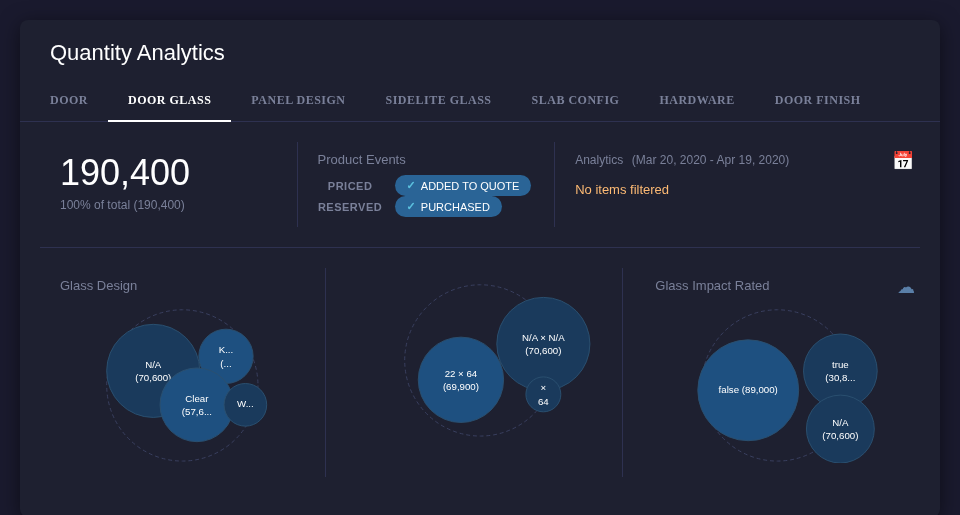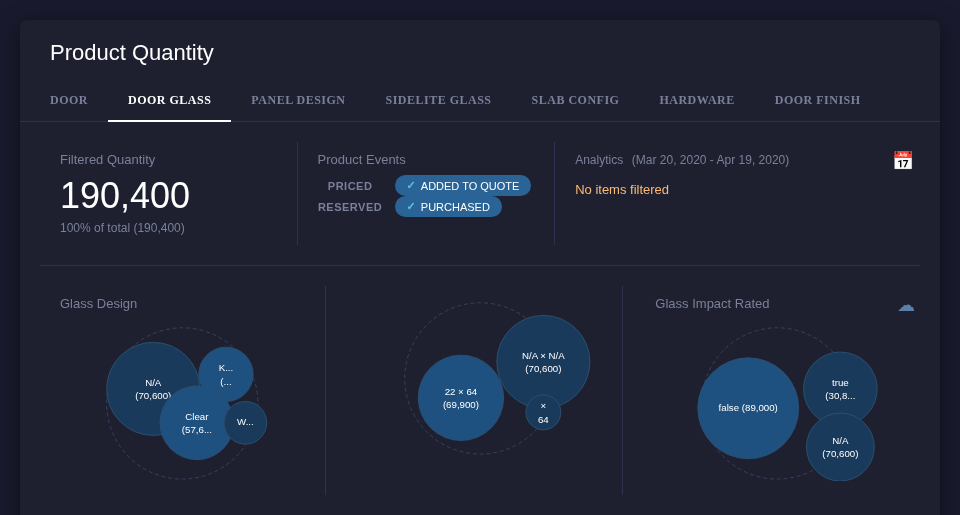--- a/index.html
+++ b/index.html
@@ -176,38 +176,37 @@
       stroke: #3a4060;
       stroke-width: 1;
       stroke-dasharray: 4,3;
     }
   </style>
 </head>
 <body>
 
 <div class="main-container">
   <div class="header">
-    <h1 class="header-title">Product Quantity</h1>
+    <h1 class="header-title">Quantity Analytics</h1>
   </div>
 
   <div class="tabs">
 
   <div class="tab">DOOR</div>
       <div class="tab active">DOOR GLASS</div>
       <div class="tab">PANEL DESIGN</div>
       <div class="tab">SIDELITE GLASS</div>
       <div class="tab">SLAB CONFIG</div>
       <div class="tab">HARDWARE</div>
       <div class="tab">DOOR FINISH</div>
     </div>
 
   <div class="content">
     <div class="top-panels">
       <div class="panel">
-        <div class="panel-label">Filtered Quantity</div>
         <div class="big-number">190,400</div>
         <div class="sub-text">100% of total (190,400)</div>
       </div>
 
       <div class="panel">
         <div class="panel-label">Product Events</div>
         <div class="product-events-rows">
 
         <div class="event-row">
               <div class="event-label">PRICED</div>

